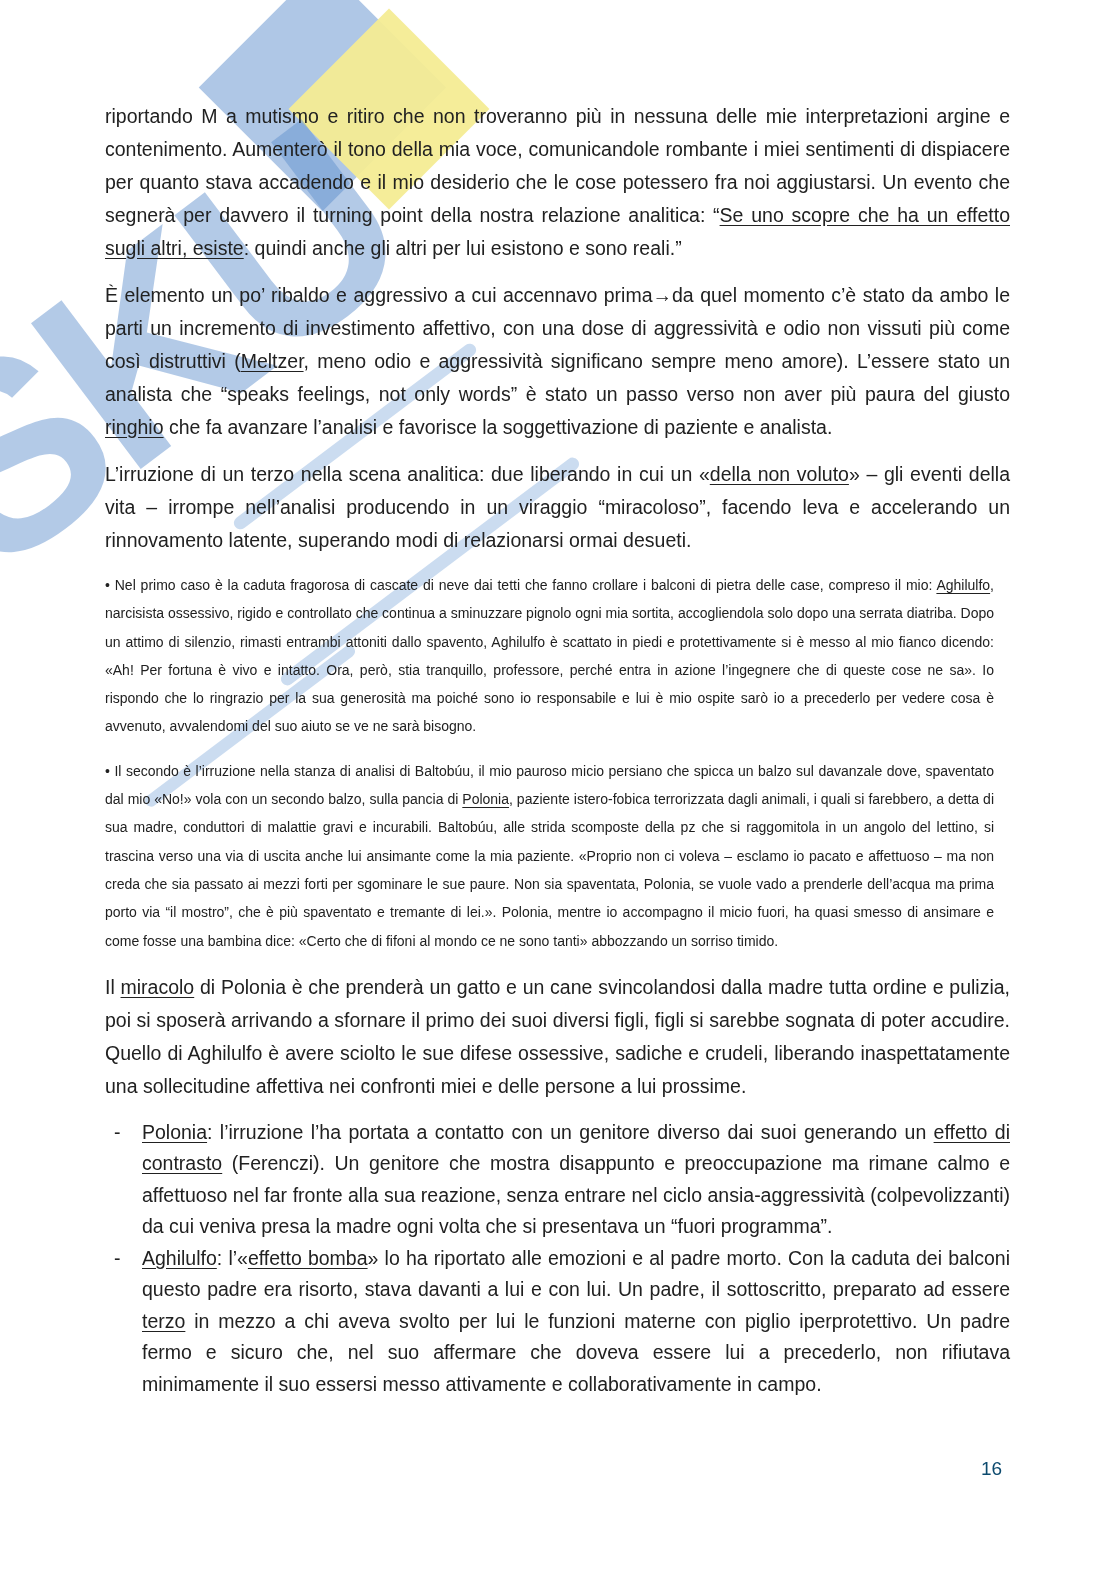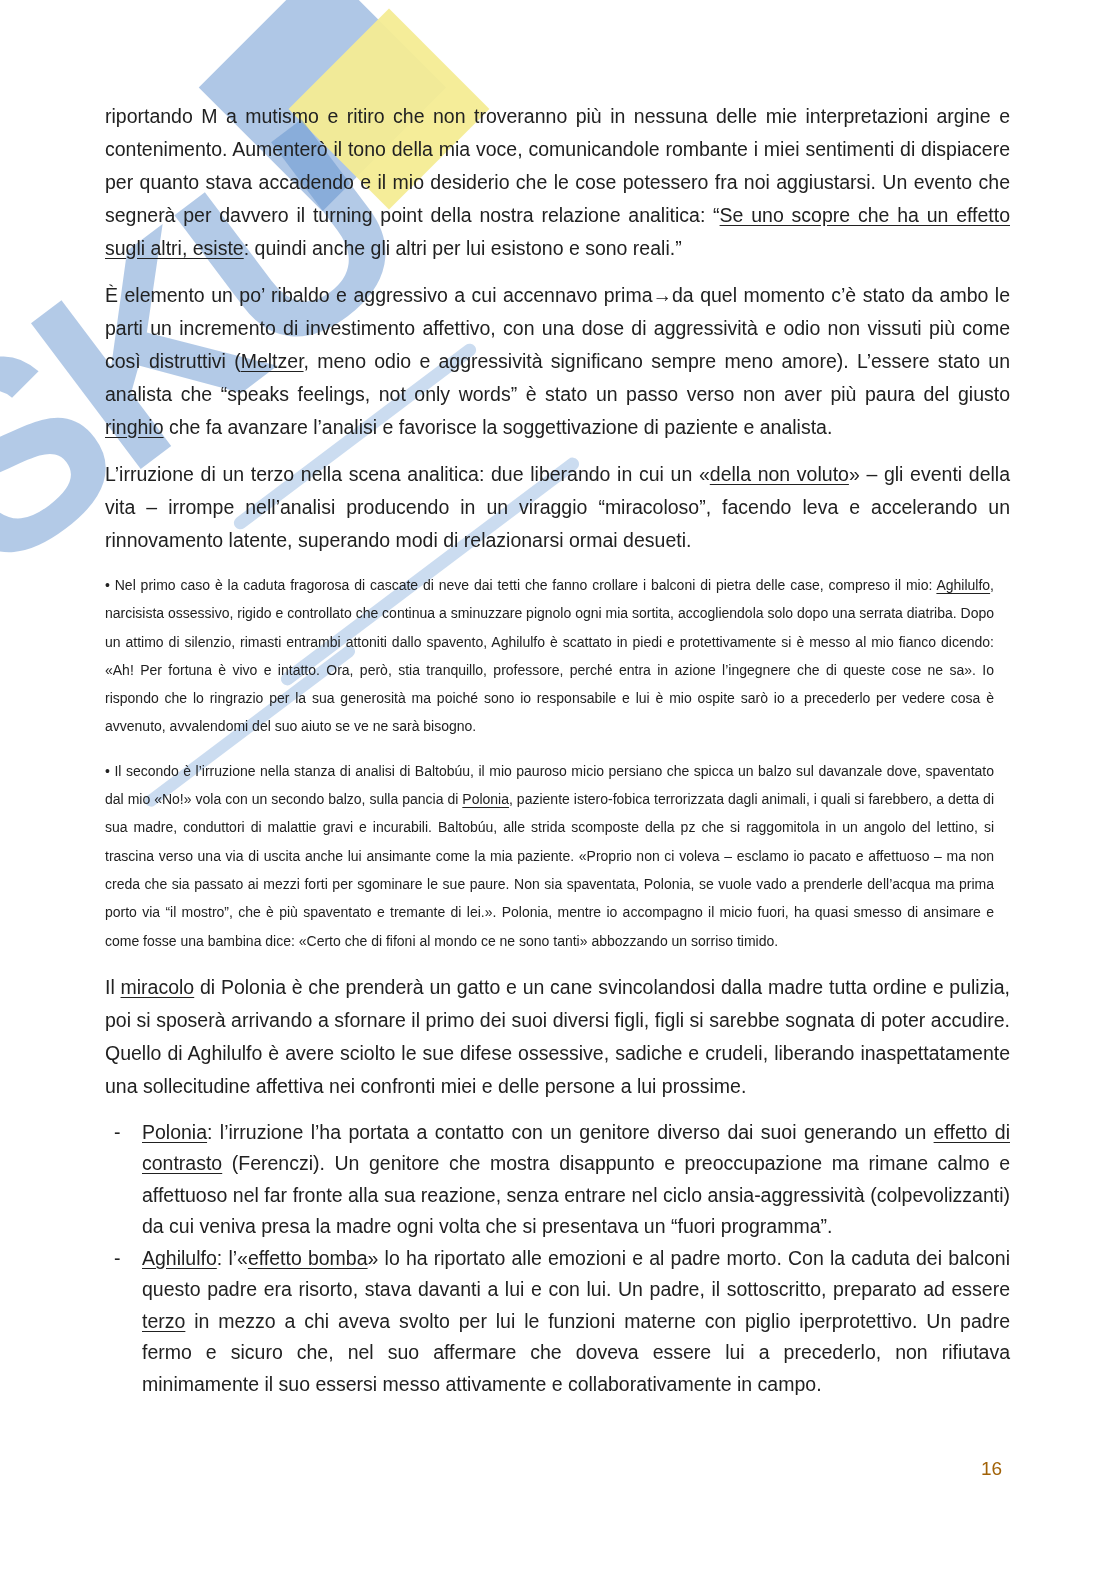--- a/index.html
+++ b/index.html
@@ -29,21 +29,21 @@
   
   .doc-content { position:absolute; left:105px; top:100px; width:905px; z-index:1; }
   .para { text-align:justify; }
   .type-body   { font-size:19.5px; line-height:33px;   margin:0 0 14px 0; }
   .type-bullet { font-size:14px;   line-height:28.3px; margin:0 16px 16px 0; }
   .type-dash   { font-size:19.5px; line-height:31.5px; margin:0; padding-left:37px; position:relative; }
   .type-dash .marker { position:absolute; left:9px; top:0; }
   .u { text-decoration:underline; text-underline-offset:3px; }
   .b { font-weight:normal; }
   .i { }
-  .page-number { position:absolute; left:981px; top:1458px; font-size:19px; z-index:1; color:#a16207; }
+  .page-number { position:absolute; left:981px; top:1458px; font-size:19px; z-index:1; color:#0c4a6e; }
 </style>
 </head>
 <body>
 
 <div class="page">
 
   <div class="watermark">
     <div class="wm-diamond blue" style="background: rgba(96, 144, 205, 0.5);"></div>
     <div class="wm-diamond yellow" style="background: rgba(244, 236, 148, 0.95);"></div>
     <div class="wm-letters" style="color: rgba(96, 144, 205, 0.48);">SKU</div>

